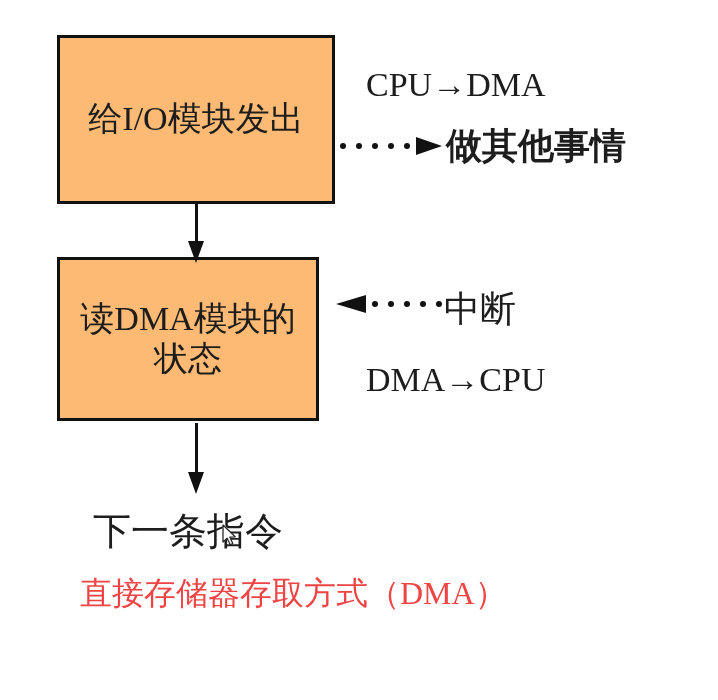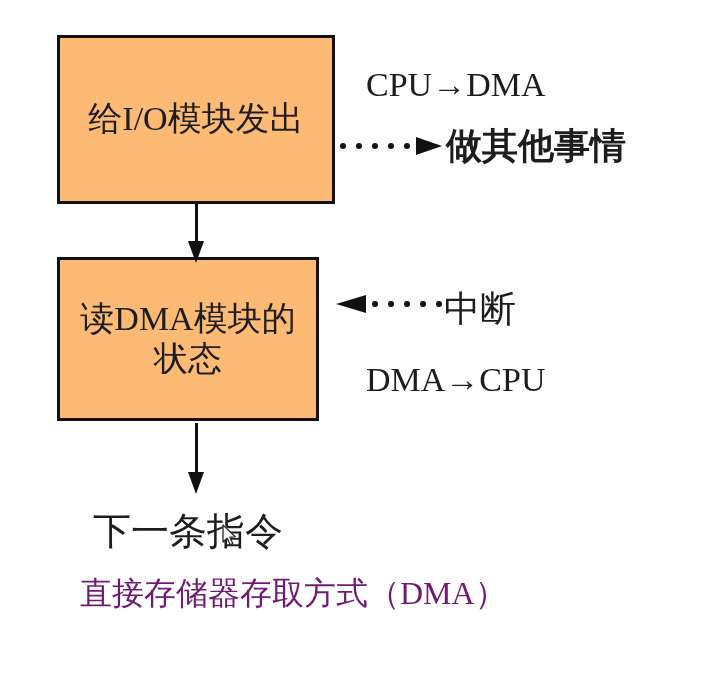--- a/index.html
+++ b/index.html
@@ -59,21 +59,21 @@
   #label-interrupt  { left: 444px; top: 285px; font-size: 36px; }
   #label-dma-to-cpu { left: 366px; top: 341px; font-size: 34px; margin-top: 20px; }
   #label-next-instr { left: 93px;  top: 506px; font-size: 38px; }
 
   #label-caption {
     position: absolute;
     left: 80px; top: 572px;
     white-space: nowrap;
     font-family: "Liberation Serif", "DejaVu Serif", serif;
     font-size: 32px;
-    color: #701a75;
+    color: #ef4444;
   }
 
   
   .v-arrow { position: absolute; }
   .v-arrow .shaft {
     position: absolute;
     left: 0; top: 0;
     width: 3px;
     background: #111111;
   }

